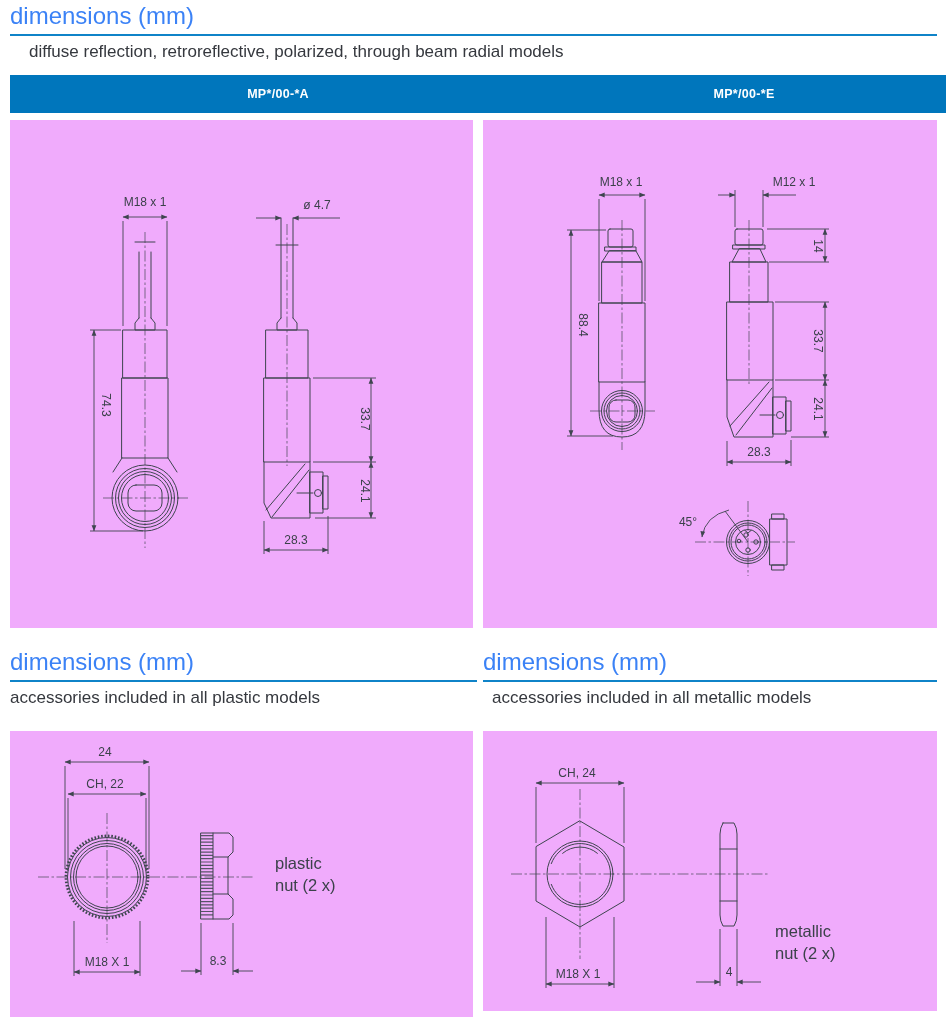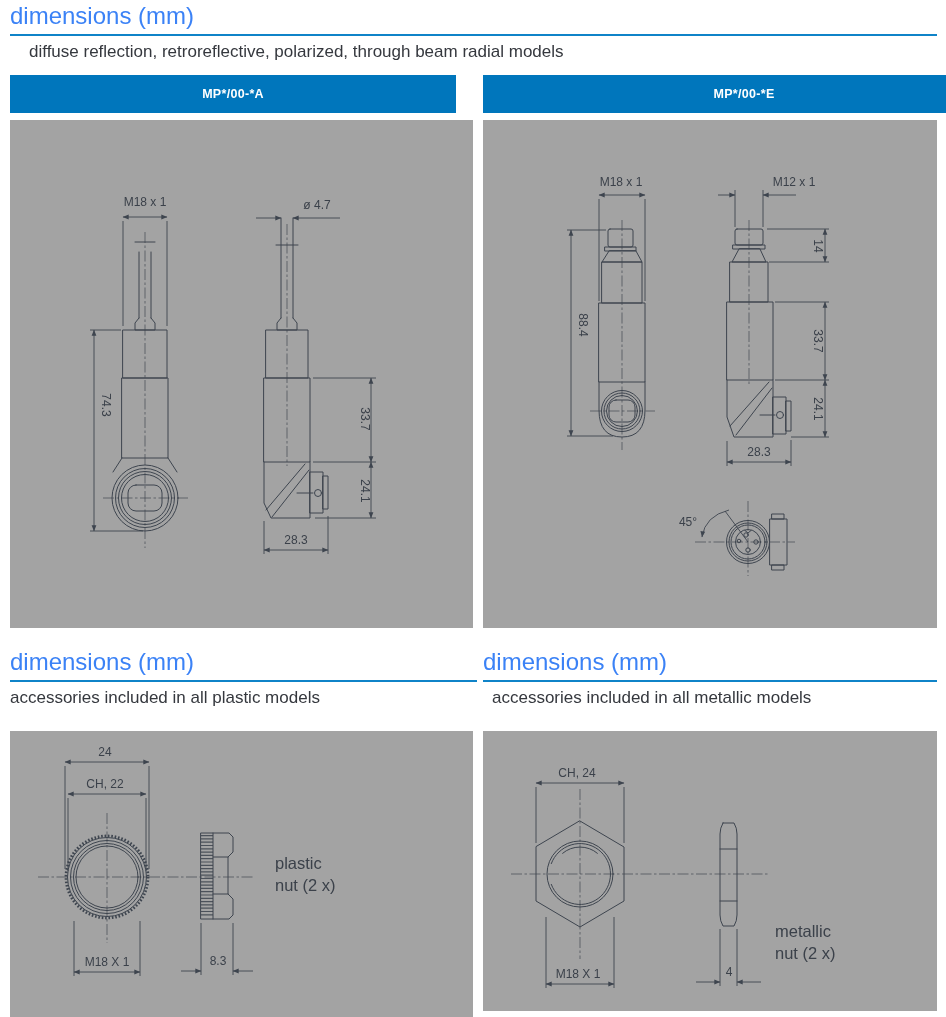--- a/index.html
+++ b/index.html
@@ -4,38 +4,38 @@
 <style>
   html,body{margin:0;padding:0;background:#fff;}
   body{width:946px;height:1017px;position:relative;font-family:"Liberation Sans",sans-serif;overflow:hidden;}
   .abs{position:absolute;}
   .sec-title{font-size:24px;color:#3b82f6;letter-spacing:0;}
   .rule{height:2px;background:#0f83c8;}
   .sub{font-size:17px;color:#35383e;}
   .hdr{position:absolute;top:75px;height:38px;background:#0076bc;color:#fff;
        display:flex;align-items:center;justify-content:center;
        font-size:12.5px;font-weight:bold;letter-spacing:.3px;}
-  .pnl{position:absolute;background:#a3a3a3;}
+  .pnl{position:absolute;background:#f0abfc;}
   .pnl svg{position:absolute;left:0;top:0;}
   .ol{fill:none;stroke:#3e454f;stroke-width:1;stroke-linejoin:round;stroke-linecap:round;}
   .dm{fill:none;stroke:#3e454f;stroke-width:0.9;}
   .cl{fill:none;stroke:#3e454f;stroke-width:0.75;stroke-dasharray:11 2.5 2.5 2.5;opacity:.9;}
   .kn{stroke:#3e454f;stroke-width:2.8;stroke-dasharray:1.6 1.8;fill:none;}
   .hz{stroke:#3e454f;stroke-width:12;stroke-dasharray:1.2 2.1;opacity:.85;}
   text.d{font-family:"Liberation Sans",sans-serif;font-size:12px;fill:#3b414a;}
   text.lab{font-family:"Liberation Sans",sans-serif;font-size:16.5px;fill:#3b414a;}
 </style>
 </head>
 <body>
 
 <div class="abs sec-title" style="left:10px;top:2px;">dimensions (mm)</div>
 <div class="abs rule" style="left:10px;top:34px;width:927px;"></div>
 <div class="abs sub" style="left:10px;top:42px;margin-left:19px;">diffuse reflection, retroreflective, polarized, through beam radial models</div>
 
-<div class="hdr" style="left:10px;width:446px;">
+<div class="hdr" style="left:10px;width:446px;padding-left:45px;">
   <span>MP*/00-*A</span>
 </div>
 <div class="hdr" style="left:483px;width:522px;">
   <span>MP*/00-*E</span>
 </div>
 
 <div class="pnl" style="left:10px;top:120px;width:463px;height:508px;">
 <svg width="463" height="508" viewBox="0 0 463 508">
   <defs>
     <marker id="mA" viewBox="0 0 10 10" refX="9" refY="5" markerWidth="9" markerHeight="7" orient="auto-start-reverse">

